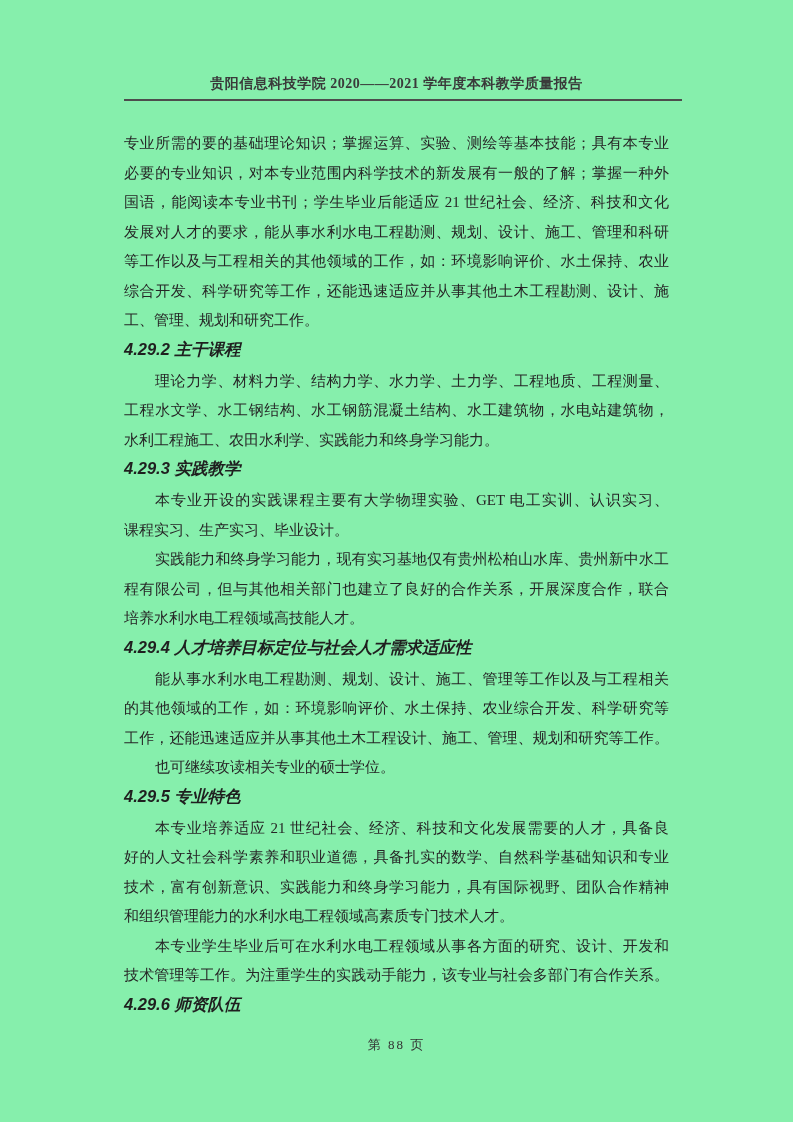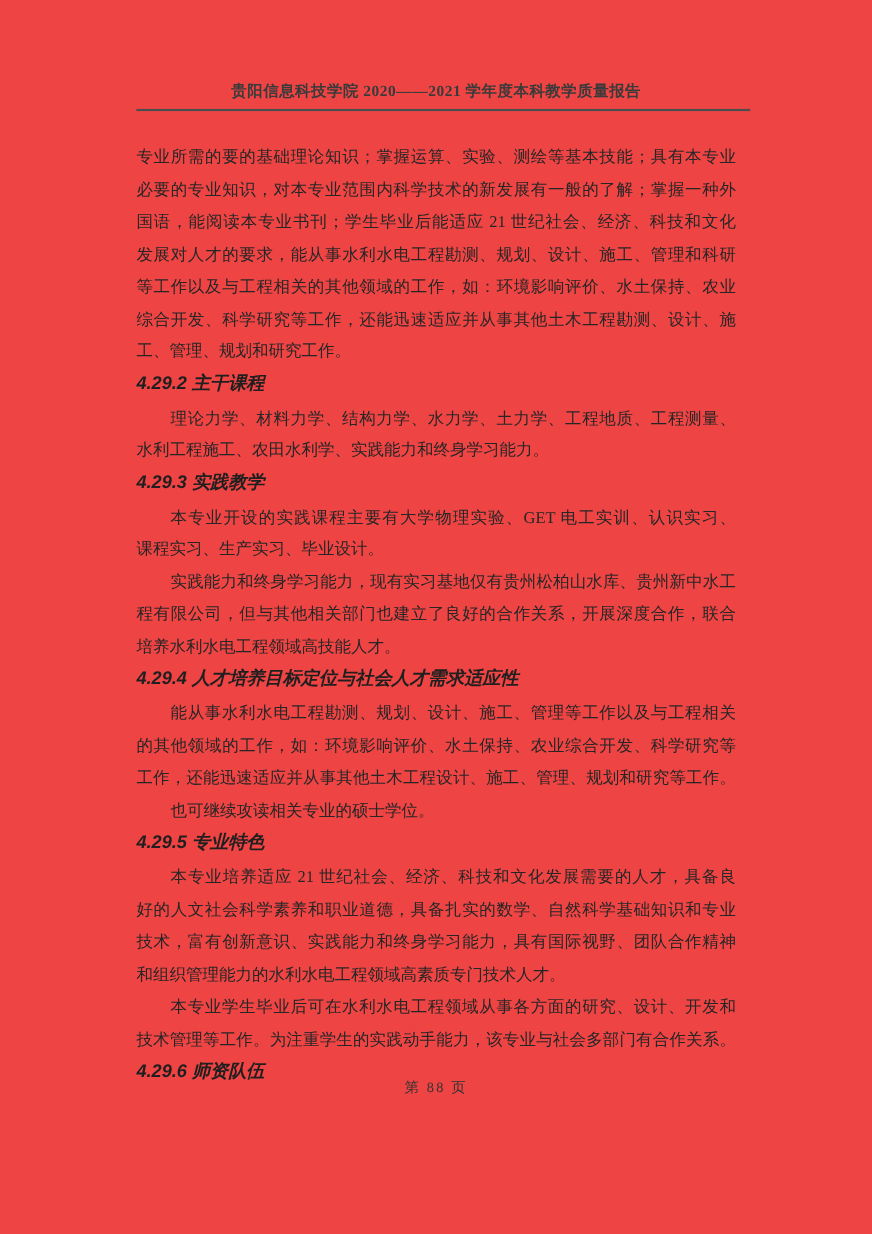--- a/index.html
+++ b/index.html
@@ -5,21 +5,21 @@
   html, body {
     margin: 0;
     padding: 0;
     background: #e8e8e8;
   }
   .page {
     position: relative;
     width: 793px;
     height: 1122px;
     margin: 0 auto;
-    background: #ef4444;
+    background: #86efac;
     overflow: hidden;
     font-family: "Liberation Serif", serif;
     color: #262626;
   }
   .page-header {
     padding-top: 74px;
   }
   .header-title {
     text-align: center;
     font-size: 14px;
@@ -59,21 +59,21 @@
     font-size: 16.5px;
     line-height: 21px;
     color: #1f1f1f;
     margin: 3px 0 7px 0;
     text-align: left;
     text-align-last: left;
     font-style: italic;
   }
   .page-footer {
     position: absolute;
-    top: 980px;
+    top: 1036px;
     left: 0;
     right: 0;
     text-align: center;
     font-size: 13px;
     color: #333333;
     letter-spacing: 2px;
   }
 </style>
 </head>
 <body>
@@ -91,20 +91,21 @@
         <div class="line">必要的专业知识，对本专业范围内科学技术的新发展有一般的了解；掌握一种外</div>
         <div class="line">国语，能阅读本专业书刊；学生毕业后能适应 21 世纪社会、经济、科技和文化</div>
         <div class="line">发展对人才的要求，能从事水利水电工程勘测、规划、设计、施工、管理和科研</div>
         <div class="line">等工作以及与工程相关的其他领域的工作，如：环境影响评价、水土保持、农业</div>
         <div class="line">综合开发、科学研究等工作，还能迅速适应并从事其他土木工程勘测、设计、施</div>
         <div class="line last">工、管理、规划和研究工作。</div>
       </div>
       <div class="heading">4.29.2 主干课程</div>
       <div class="para">
         <div class="line indent">理论力学、材料力学、结构力学、水力学、土力学、工程地质、工程测量、</div>
+        <div class="line">工程水文学、水工钢结构、水工钢筋混凝土结构、水工建筑物，水电站建筑物，</div>
         <div class="line last">水利工程施工、农田水利学、实践能力和终身学习能力。</div>
       </div>
       <div class="heading">4.29.3 实践教学</div>
       <div class="para">
         <div class="line indent">本专业开设的实践课程主要有大学物理实验、GET 电工实训、认识实习、</div>
         <div class="line last">课程实习、生产实习、毕业设计。</div>
       </div>
       <div class="para">
         <div class="line indent">实践能力和终身学习能力，现有实习基地仅有贵州松柏山水库、贵州新中水工</div>
         <div class="line">程有限公司，但与其他相关部门也建立了良好的合作关系，开展深度合作，联合</div>

